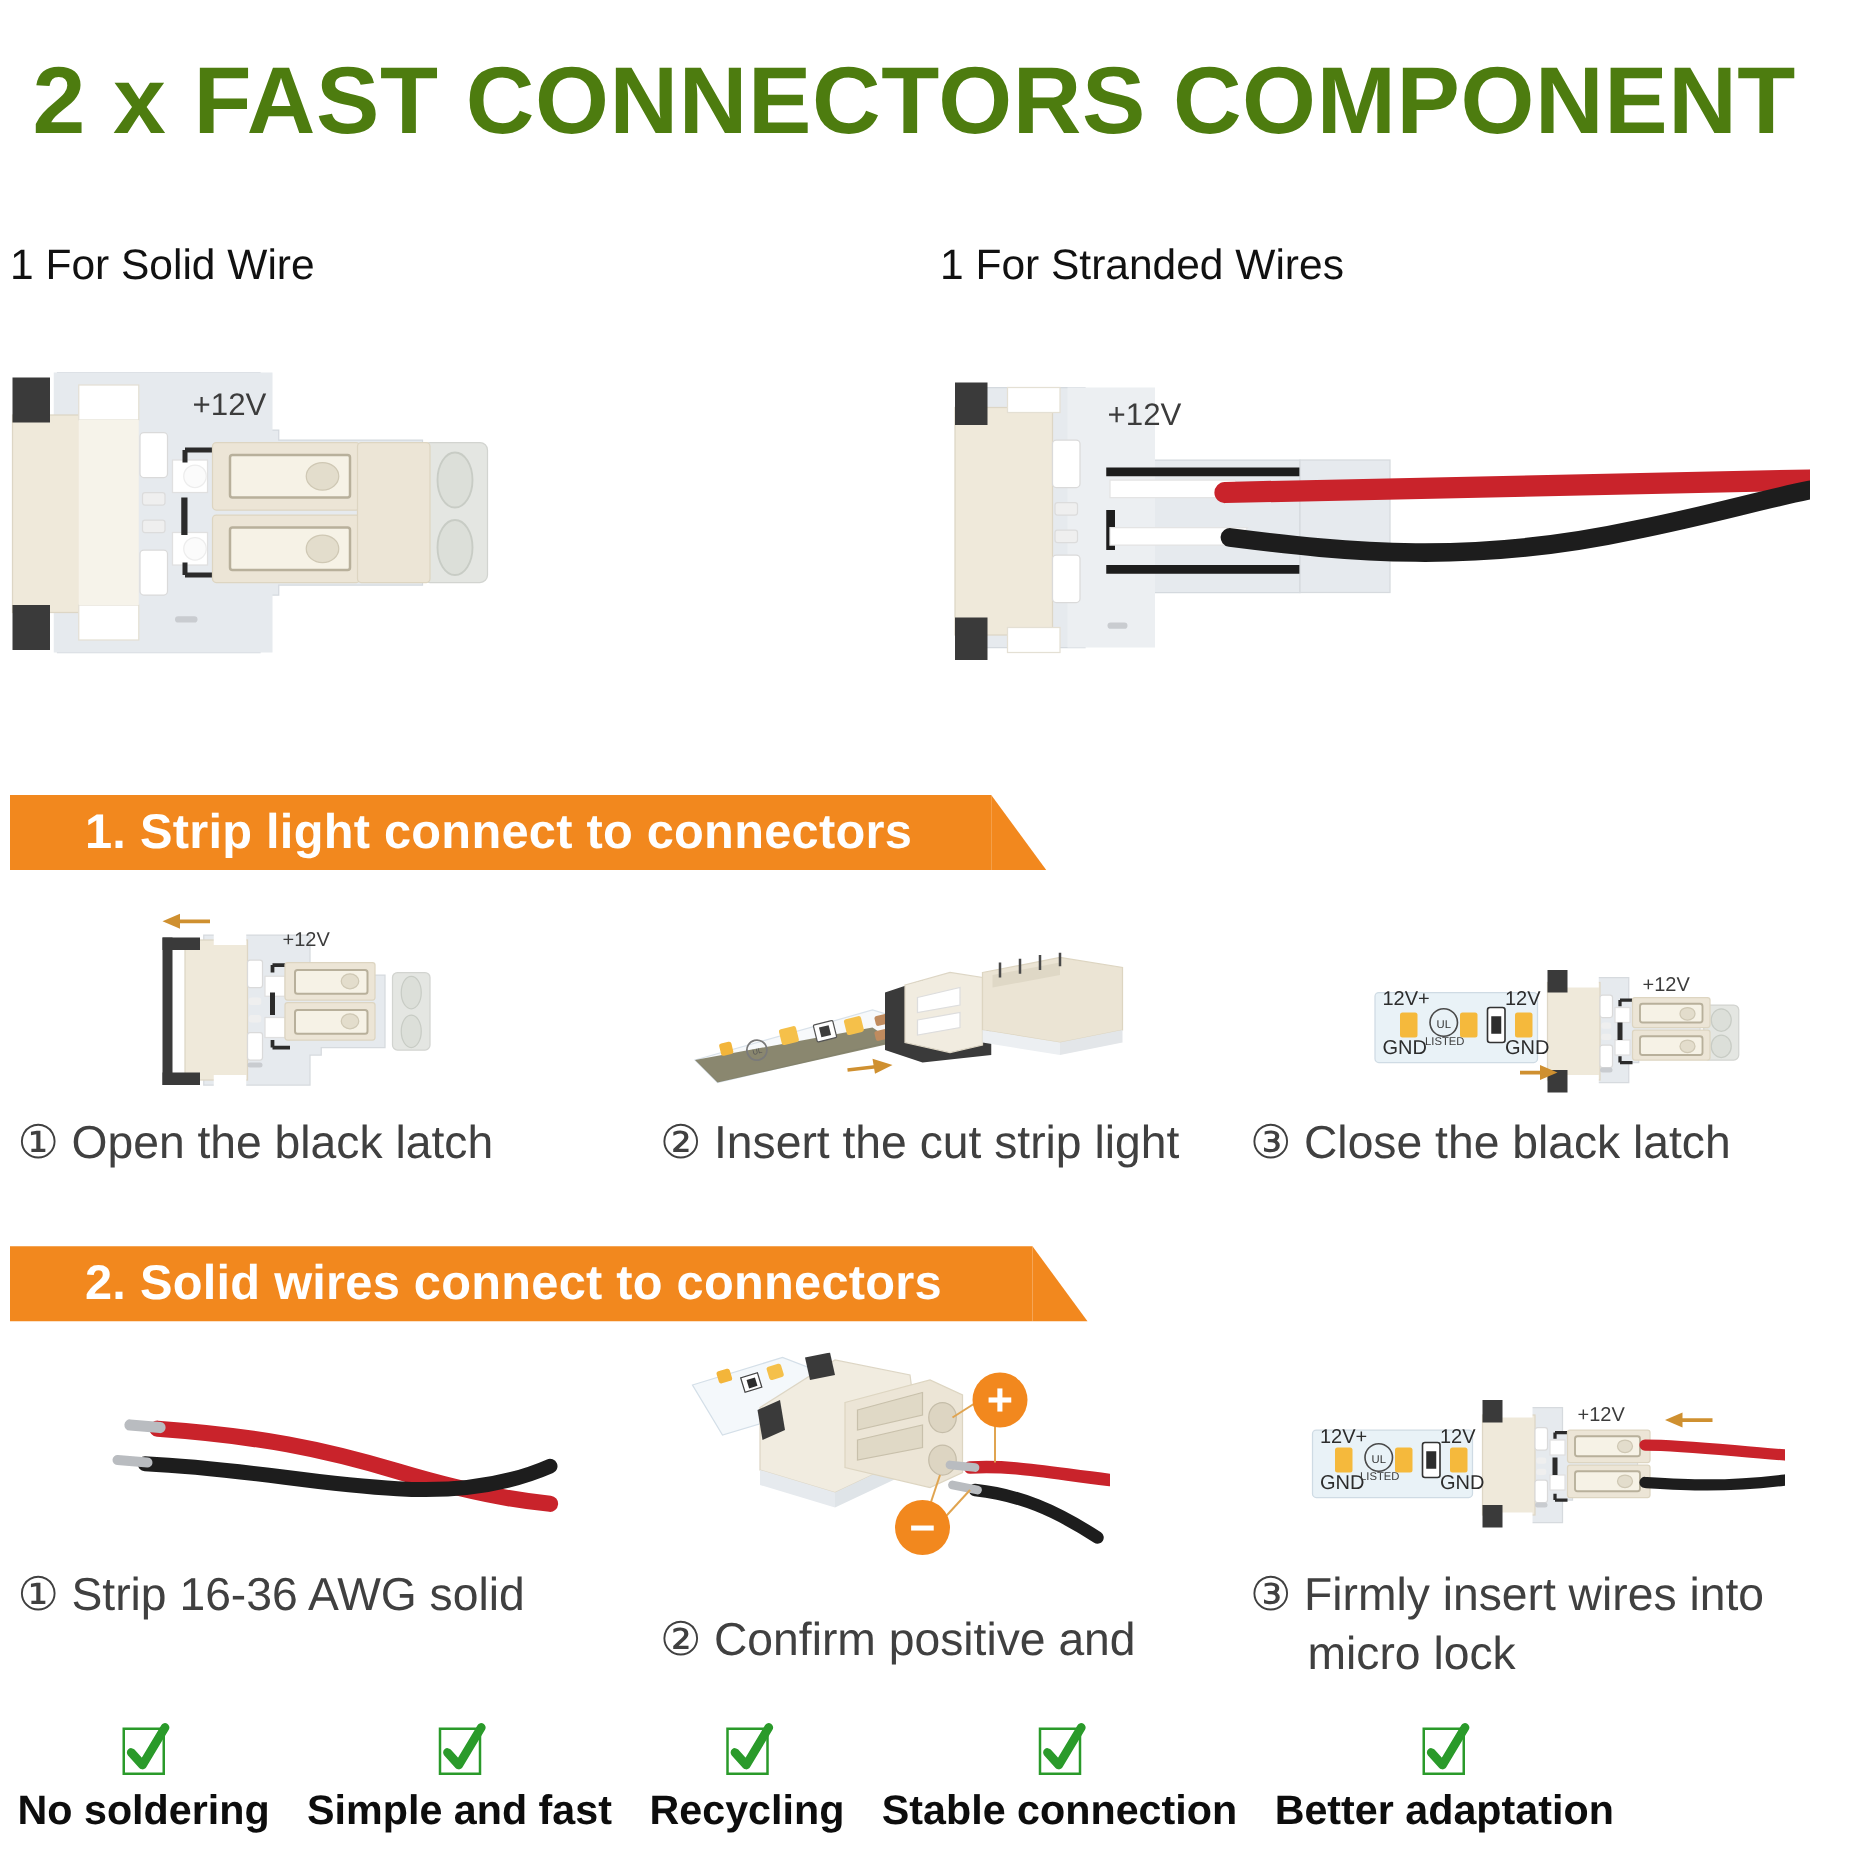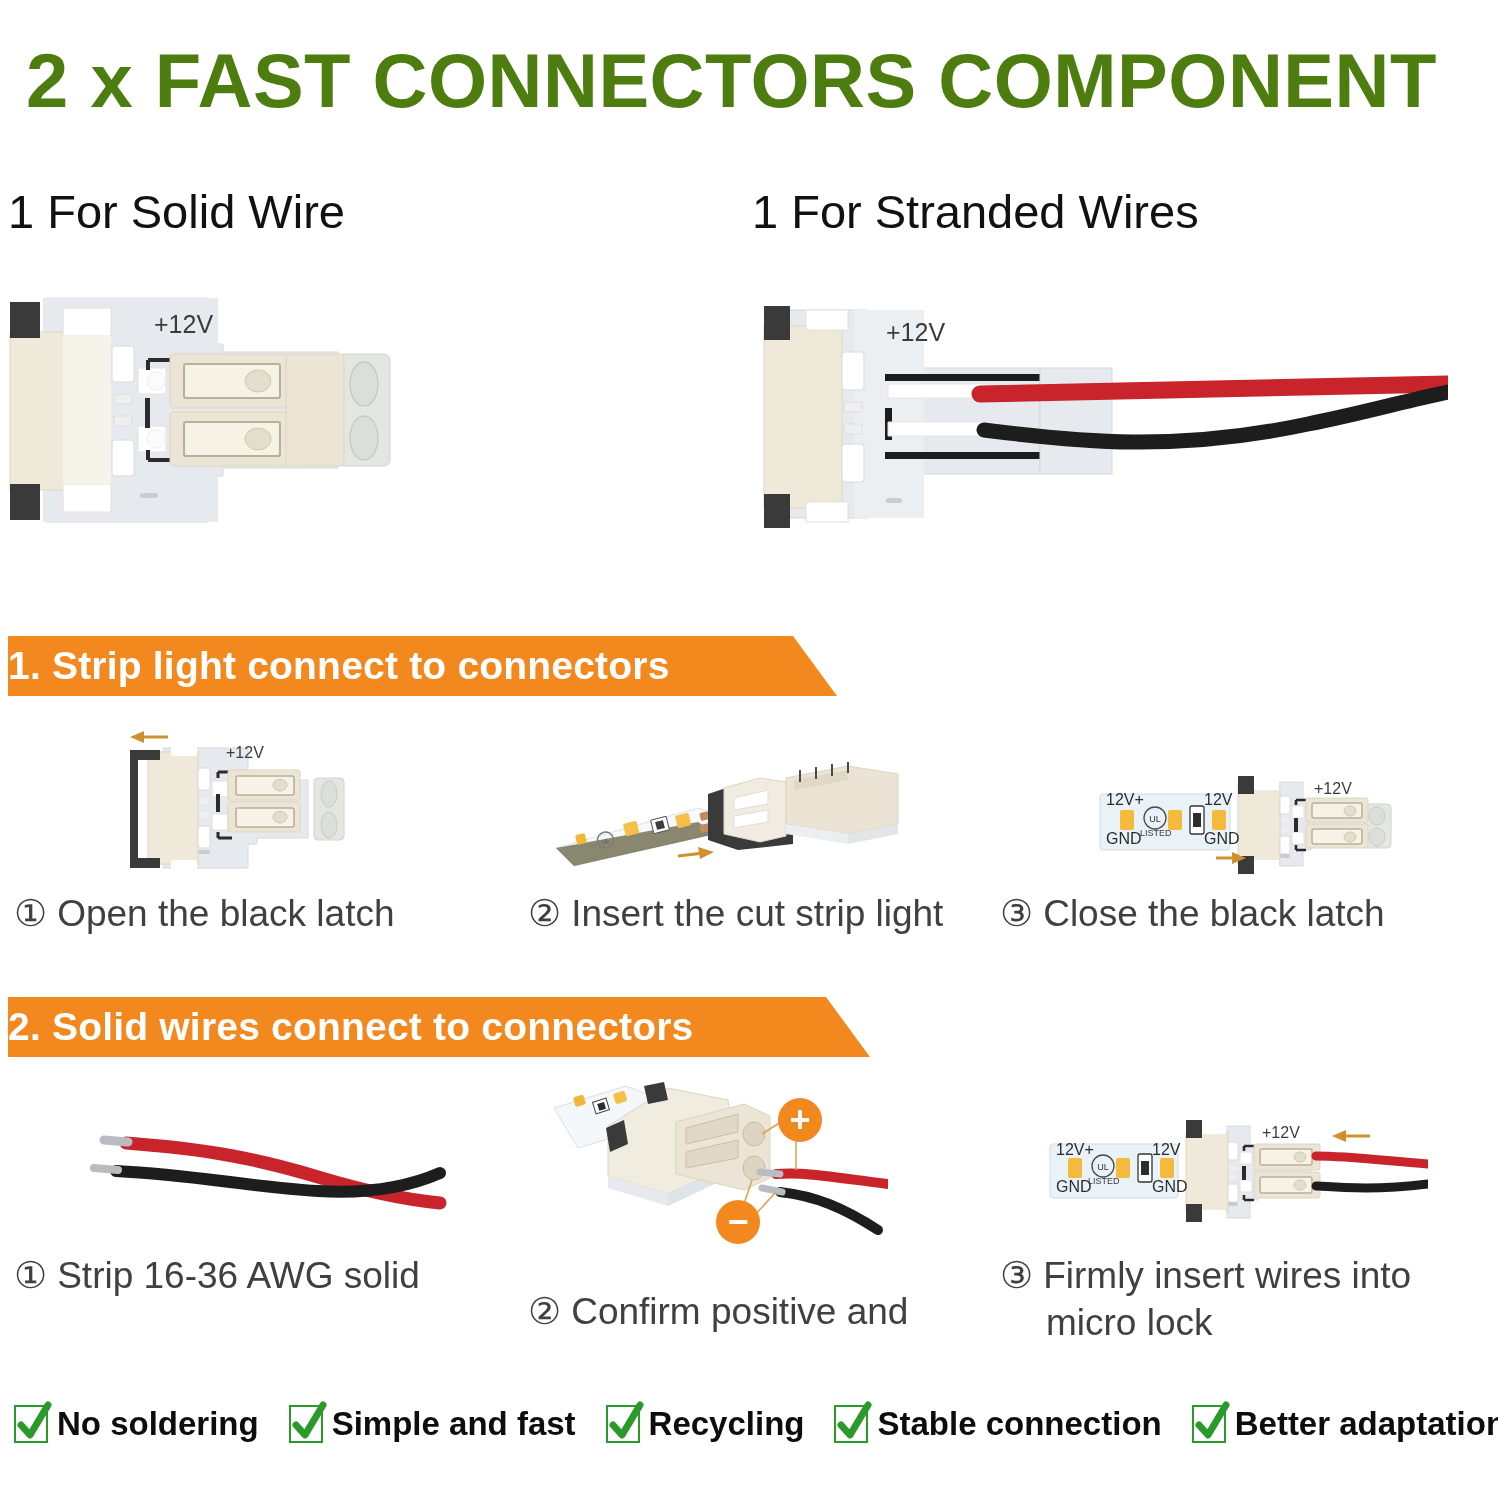--- a/index.html
+++ b/index.html
@@ -17,61 +17,62 @@
     font-size: 76px; font-weight: 700; letter-spacing: 0.5px;
     color: #4d7c0f;
     line-height: 86px;
     transform: scaleX(1.0);
     white-space: nowrap;
     font-family: "Liberation Sans Narrow","Liberation Sans", sans-serif;
   }
 
   
   .subtitle {
-    position: absolute; font-size: 47px; font-weight: 400; color: #111;
+    position: absolute; font-size: 34px; font-weight: 400; color: #111;
     line-height: 56px; white-space: nowrap;
     font-family: "Liberation Sans", sans-serif;
   }
   #sub-solid { left: 8px; top: 184px; }
   #sub-stranded { left: 752px; top: 184px; }
 
   
   .banner {
     position: absolute; left: 8px; height: 60px;
     background: #F2881E;
     display: flex; align-items: center;
   }
   .banner::after {
     content: ""; position: absolute; right: -44px; top: 0;
     width: 0; height: 0;
     border-style: solid;
     border-width: 60px 0 0 44px;
     border-color: transparent transparent transparent #F2881E;
   }
   .banner-text {
-    color: #fff; font-size: 39px; font-weight: 700; padding-left: 0;
+    color: #fff; font-size: 39px; font-weight: 700; padding-left: 26px;
     letter-spacing: 0.2px; white-space: nowrap;
     font-family: "Liberation Sans Narrow","Liberation Sans", sans-serif;
+    margin-left: 34px;
   }
   #banner-1 { top: 636px; width: 785px; }
   #banner-2 { top: 997px; width: 818px; }
 
   
   .caption {
     position: absolute; color: #404040; font-size: 37px; line-height: 47px;
     font-family: "Liberation Sans", sans-serif; font-weight: 400;
   }
   .caption .num { margin-right: 10px; }
 
   
   .features {
     position: absolute; left: 14px; top: 1398px; width: 1472px; height: 52px;
     display: flex; align-items: center; gap: 30px;
   }
-  .feature { display: flex; align-items: center; gap: 9px; }
+  .feature { display: flex; align-items: center; gap: 9px; flex-direction: column; }
   .chk {
     width: 34px; height: 38px; border: 2.5px solid #2a9a2a; background: #fff;
     position: relative; flex: 0 0 auto;
   }
   .chk svg { position: absolute; left: -2px; top: -6px; }
   .feature-label {
     font-size: 33px; font-weight: 700; color: #0d0d0d; white-space: nowrap;
     font-family: "Liberation Sans Narrow","Liberation Sans", sans-serif;
   }
 

